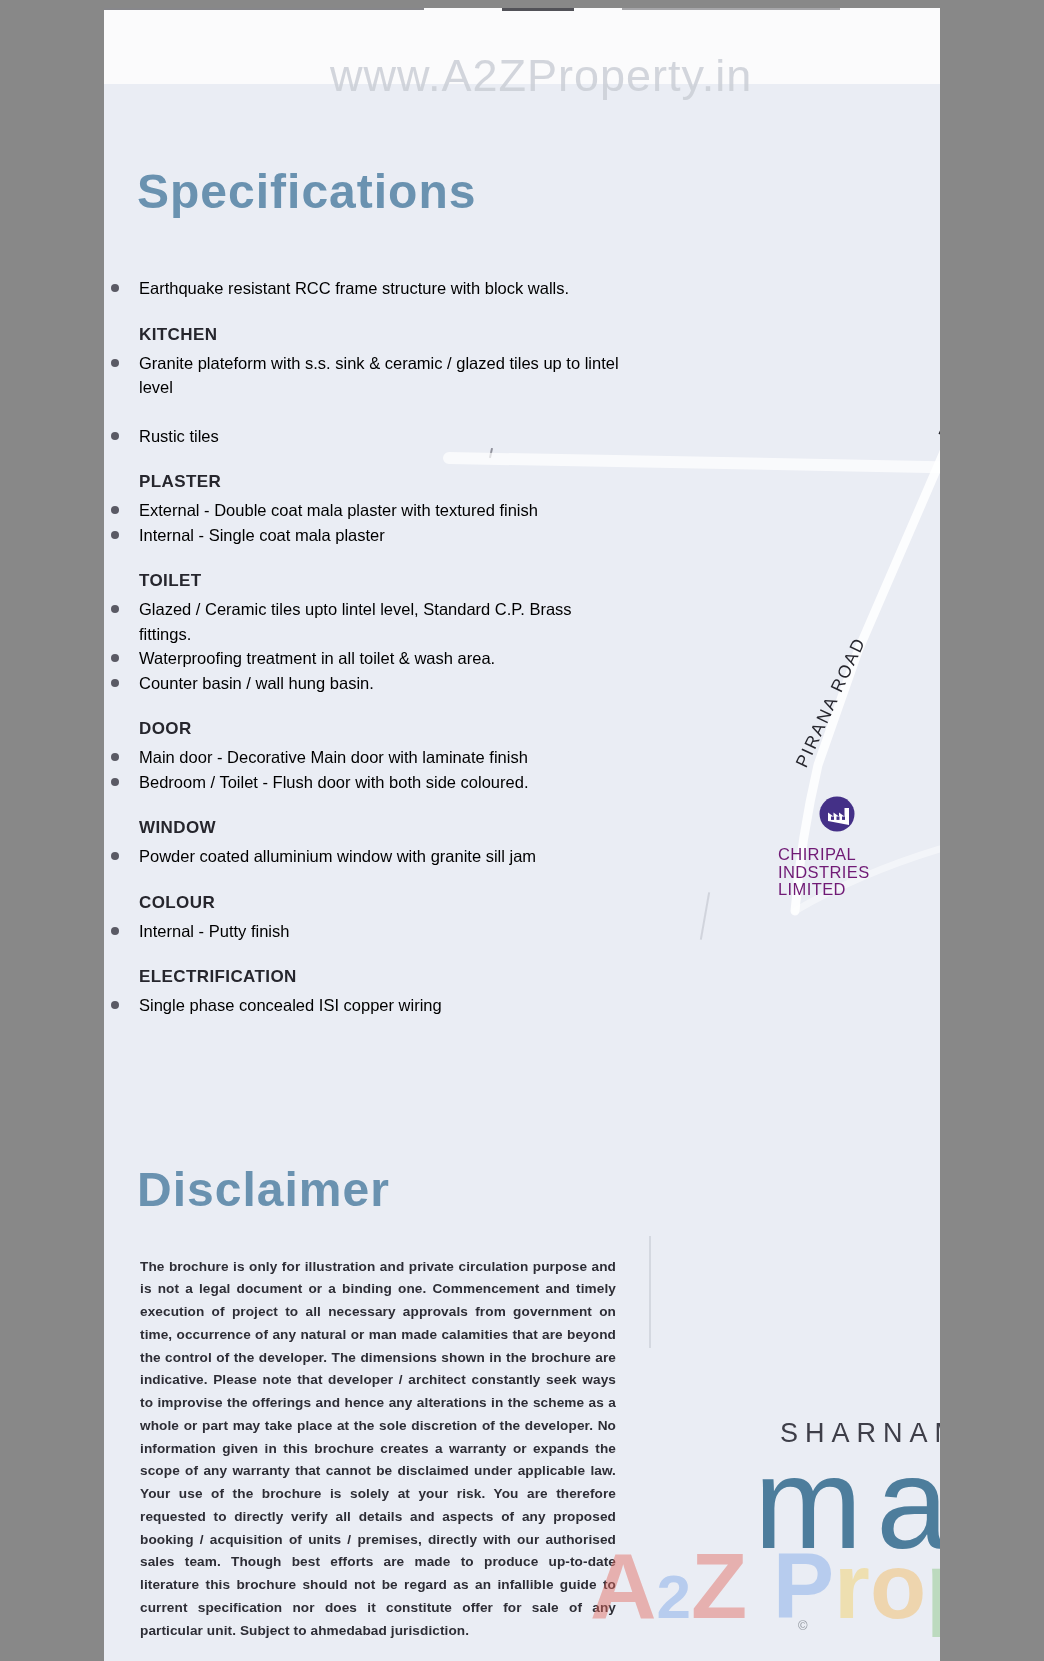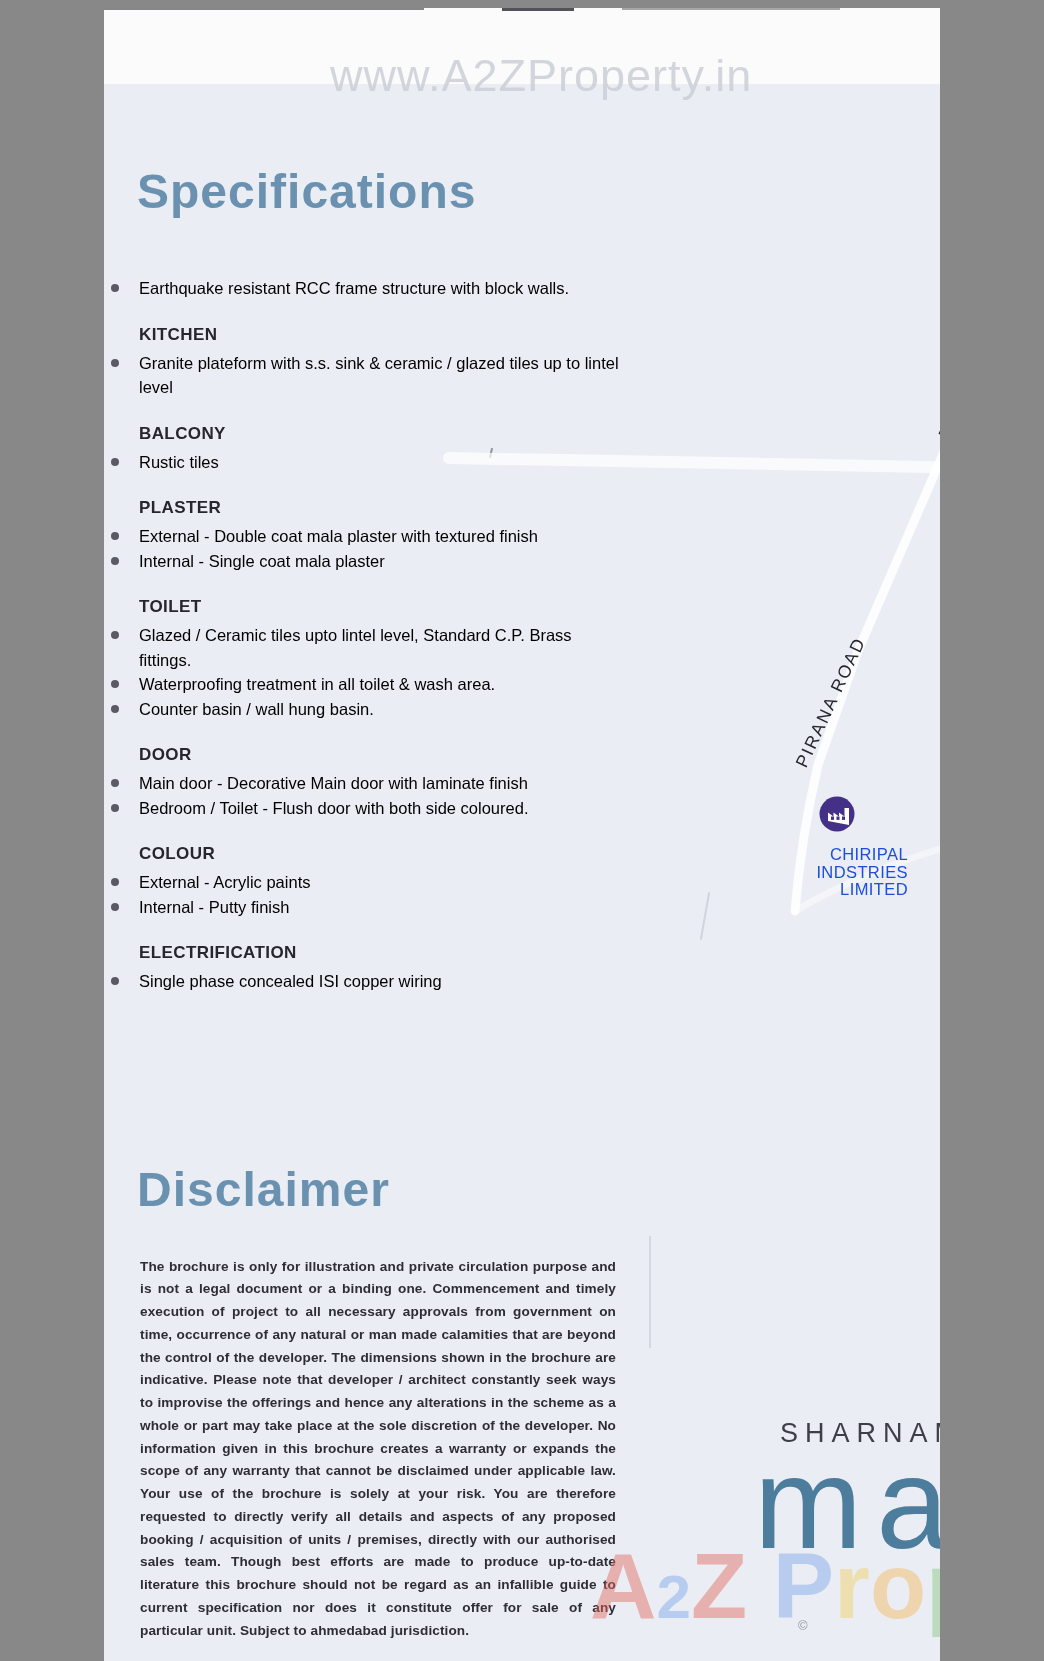--- a/index.html
+++ b/index.html
@@ -56,22 +56,22 @@
   
   .roads{position:absolute;left:0;top:0;}
   .road-label{
     position:absolute;white-space:nowrap;color:#26262d;font-weight:500;
     transform-origin:0 50%;
   }
   #label-piplaj{left:840px;top:420px;font-size:17px;letter-spacing:2.2px;transform:rotate(-65deg);}
   #label-pirana{left:697px;top:748px;font-size:17.5px;letter-spacing:2px;transform:rotate(-65deg);}
   #label-narol{left:896px;top:466px;font-size:17.5px;letter-spacing:2px;transform:rotate(9.5deg);}
   #company-label{
-    position:absolute;left:654px;top:838px;width:150px;text-align:right;
-    font-size:16.5px;line-height:17.6px;font-weight:500;letter-spacing:.4px;color:#1d4ed8;
+    position:absolute;left:674px;top:838px;width:150px;text-align:left;
+    font-size:16.5px;line-height:17.6px;font-weight:500;letter-spacing:.4px;color:#701a75;
   }
 
   
   .brand-name{
     position:absolute;left:676px;top:1410px;
     font-size:27px;letter-spacing:7px;font-weight:500;color:#3e3e48;white-space:nowrap;
   }
   .brand-dot{position:absolute;left:839px;top:1417px;width:15px;height:15px;border-radius:50%;background:#4d7d9c;}
   .brand-project{
     position:absolute;left:650px;top:1430px;
@@ -111,42 +111,44 @@
 
   <div id="spec-sections">
       <div class="spec-section">
         <div class="spec-item"><span class="bullet"></span><span>Earthquake resistant RCC frame structure with block walls.</span></div>
       </div>
       <div class="spec-section">
         <h3 class="spec-heading">KITCHEN</h3>
         <div class="spec-item"><span class="bullet"></span><span>Granite plateform with s.s. sink &amp; ceramic / glazed tiles up to lintel level</span></div>
       </div>
       <div class="spec-section">
-        <h3 class="spec-heading">BALCONY</h3>
         <div class="spec-item"><span class="bullet"></span><span>Rustic tiles</span></div>
       </div>
       <div class="spec-section">
         <h3 class="spec-heading">PLASTER</h3>
         <div class="spec-item"><span class="bullet"></span><span>External - Double coat mala plaster with textured finish</span></div>
         <div class="spec-item"><span class="bullet"></span><span>Internal - Single coat mala plaster</span></div>
       </div>
       <div class="spec-section">
         <h3 class="spec-heading">TOILET</h3>
         <div class="spec-item"><span class="bullet"></span><span>Glazed / Ceramic tiles upto lintel level, Standard C.P. Brass fittings.</span></div>
         <div class="spec-item"><span class="bullet"></span><span>Waterproofing treatment in all toilet &amp; wash area.</span></div>
         <div class="spec-item"><span class="bullet"></span><span>Counter basin / wall hung basin.</span></div>
       </div>
       <div class="spec-section">
         <h3 class="spec-heading">DOOR</h3>
         <div class="spec-item"><span class="bullet"></span><span>Main door - Decorative Main door with laminate finish</span></div>
         <div class="spec-item"><span class="bullet"></span><span>Bedroom / Toilet - Flush door with both side coloured.</span></div>
       </div>
       <div class="spec-section">
+        <h3 class="spec-heading">WINDOW</h3>
+        <div class="spec-item"><span class="bullet"></span><span>Powder coated alluminium window with granite sill jam</span></div>
+      </div>
+      <div class="spec-section">
         <h3 class="spec-heading">COLOUR</h3>
-        <div class="spec-item"><span class="bullet"></span><span>External - Acrylic paints</span></div>
         <div class="spec-item"><span class="bullet"></span><span>Internal - Putty finish</span></div>
       </div>
       <div class="spec-section">
         <h3 class="spec-heading">ELECTRIFICATION</h3>
         <div class="spec-item"><span class="bullet"></span><span>Single phase concealed ISI copper wiring</span></div>
       </div>
     </div>
 
   <svg class="roads" width="1044" height="1661" viewBox="0 0 1044 1661">
     <path d="M1024,40 L930,238 L843,437 L754,643 L714,757 Q697,830 691,903" fill="none" stroke="#ffffff" stroke-width="9" stroke-linecap="round" opacity="0.85"></path>

